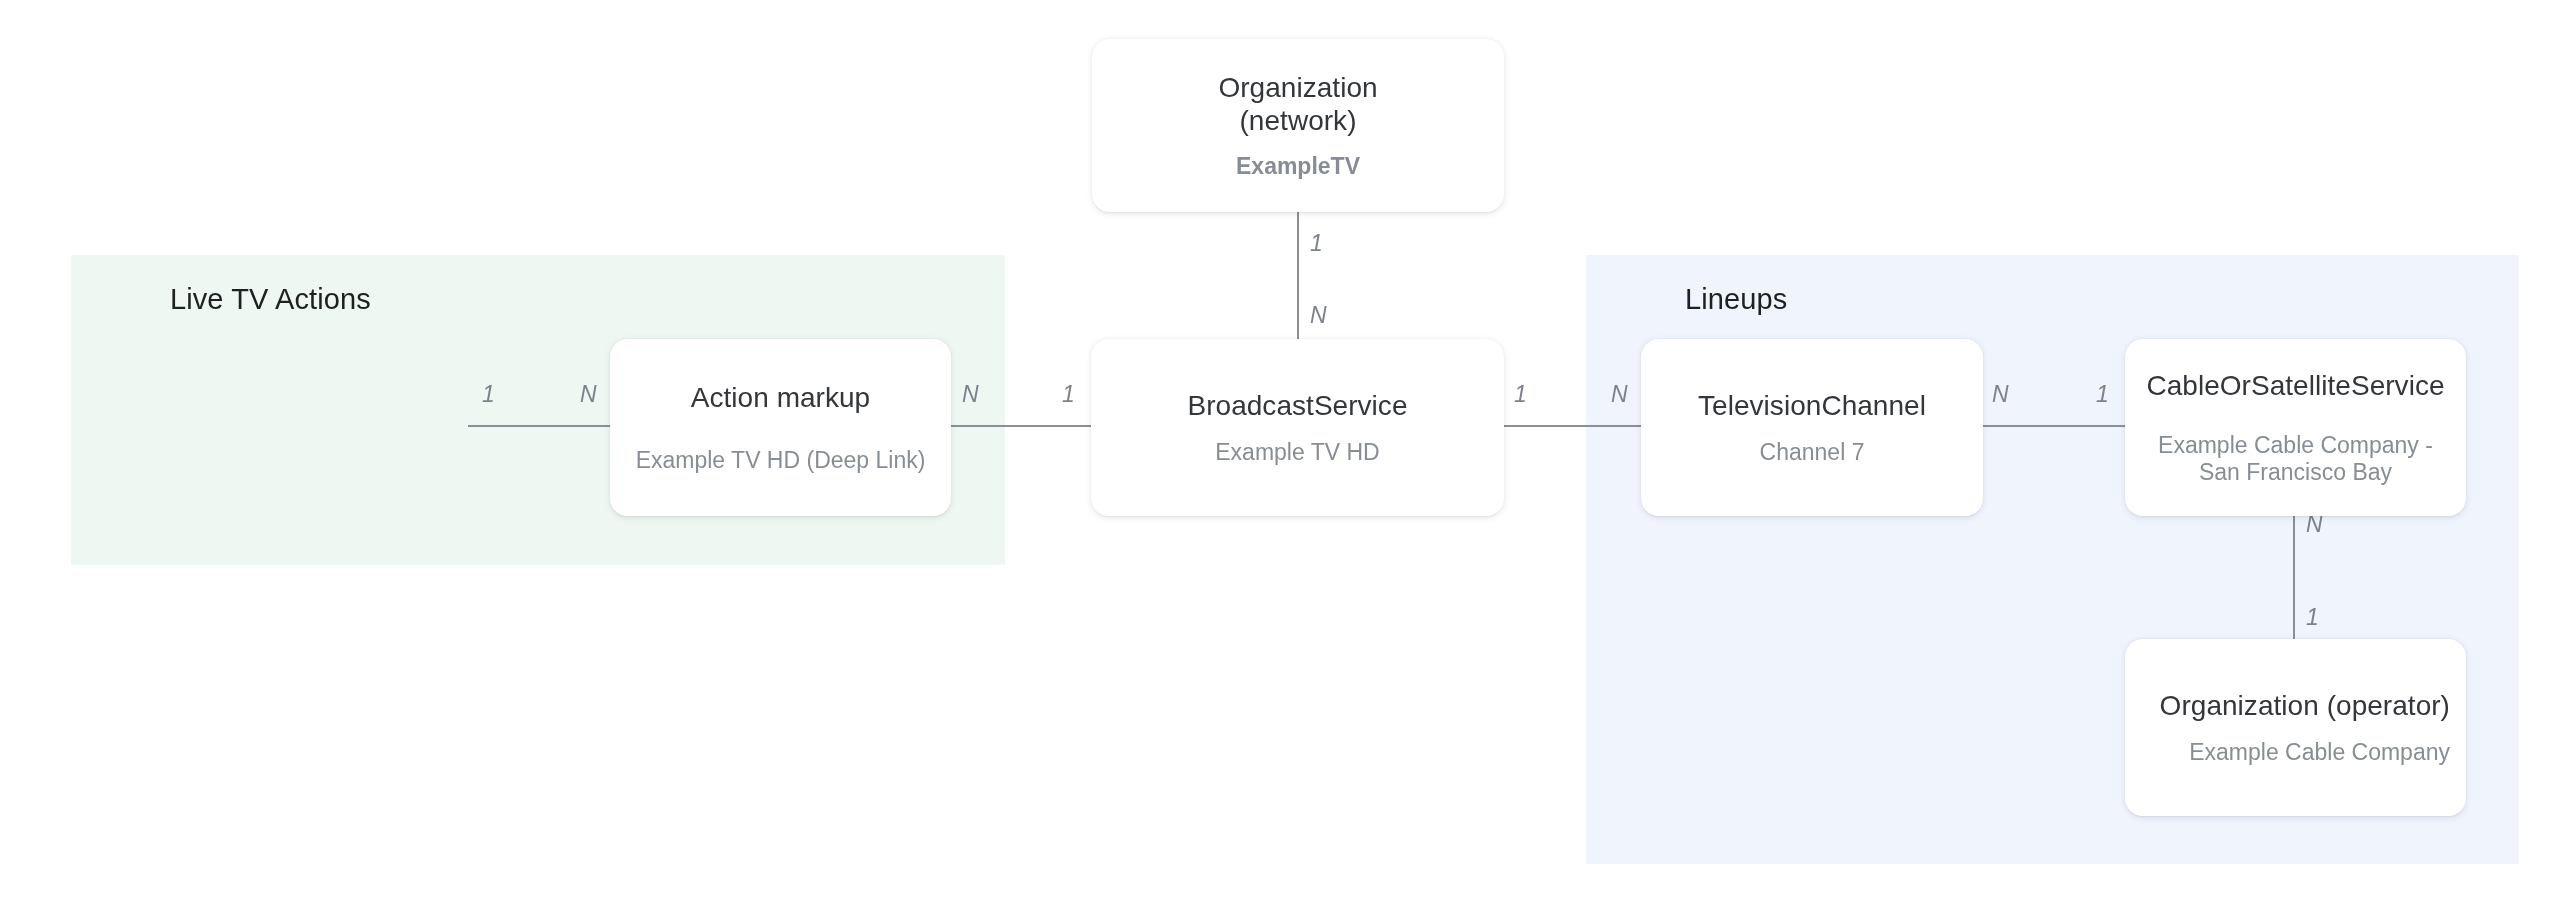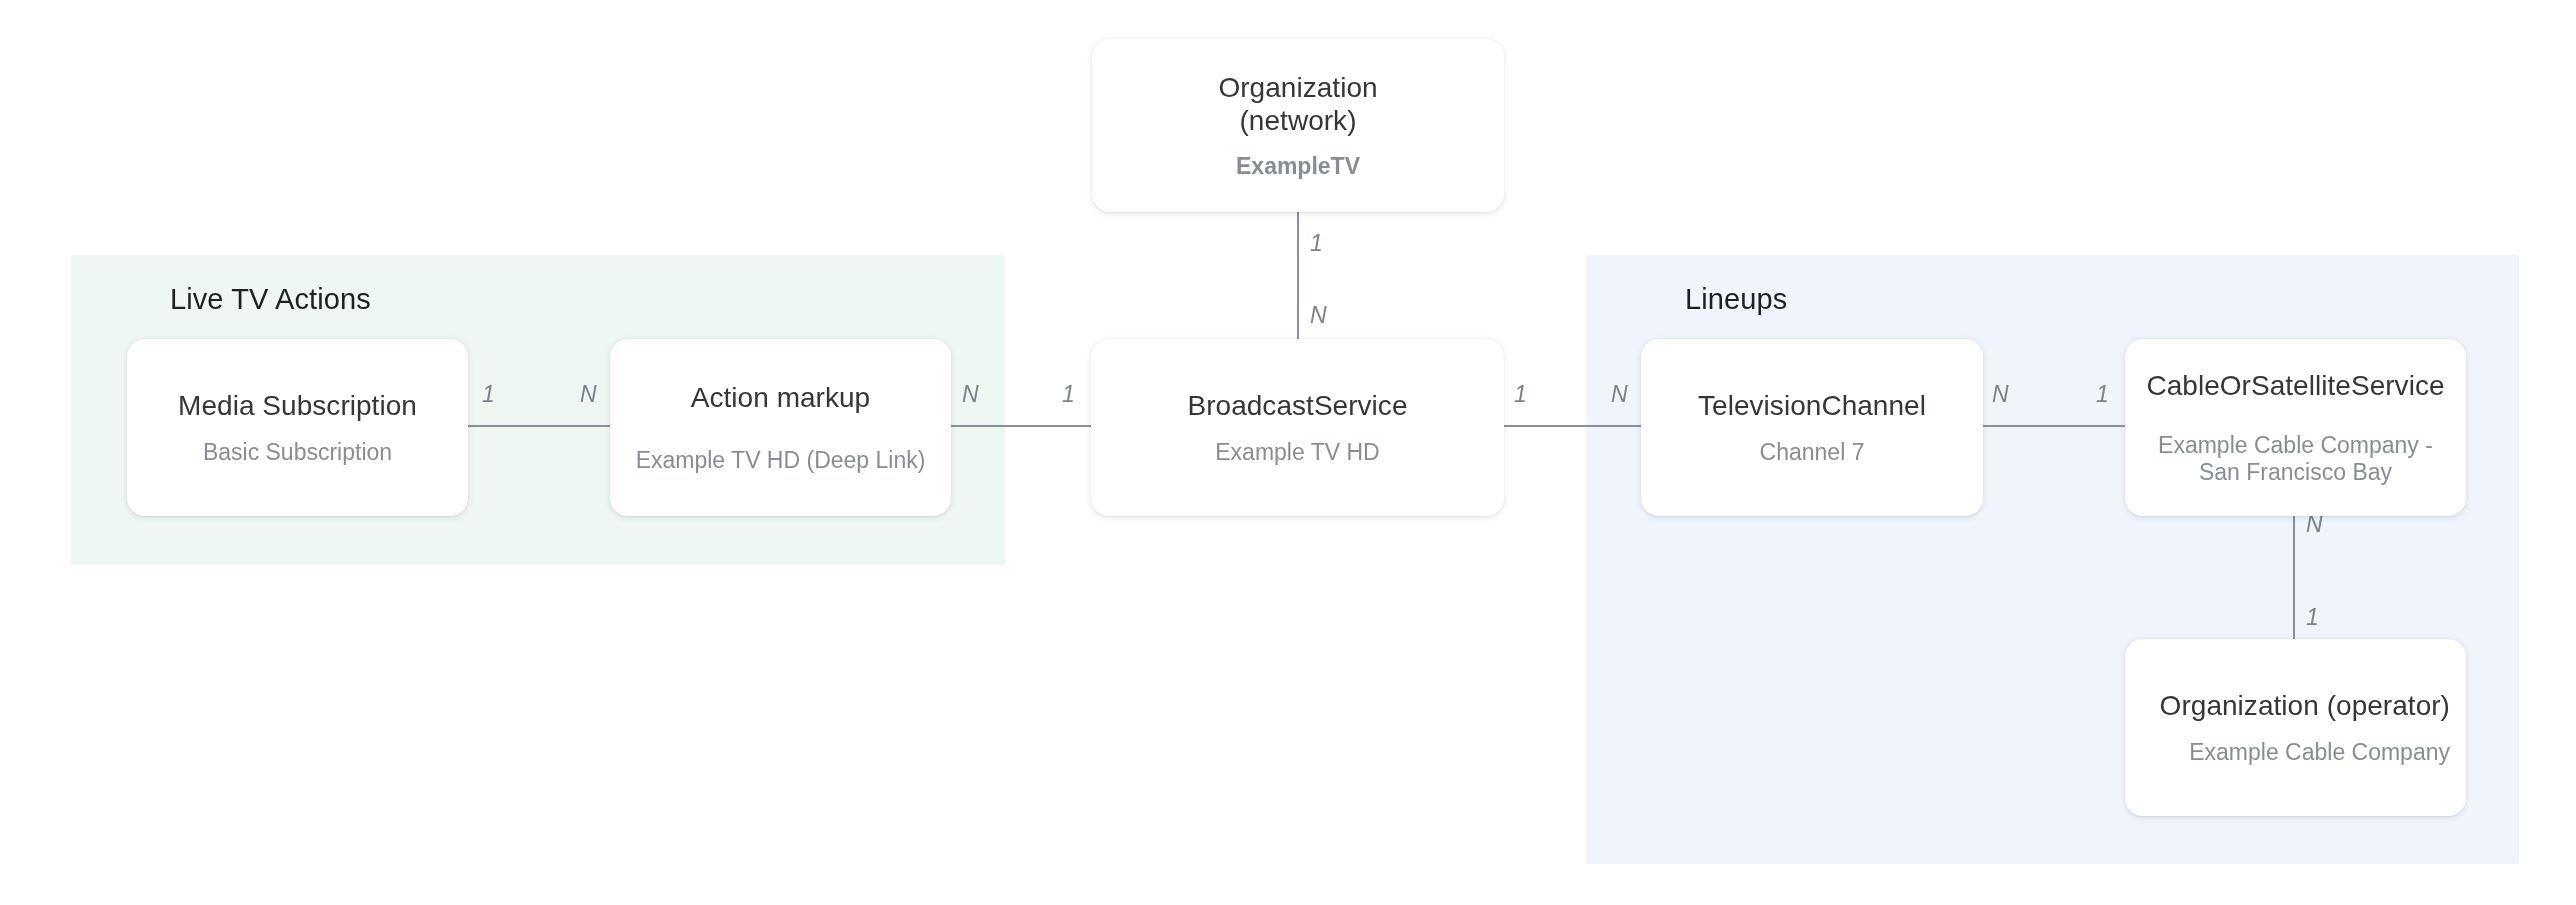--- a/index.html
+++ b/index.html
@@ -151,24 +151,20 @@
   <div class="edge-v" style="left:2293px; top:516px; height:123px;"></div>
   <div class="card-mult" style="left:2306px; top:513px;">N</div>
   <div class="card-mult" style="left:2306px; top:606px;">1</div>
 
   <div class="node" id="node-organization-network">
     <div class="node-title">Organization
 (network)</div>
     <div class="node-subtitle">ExampleTV</div>
   </div>
 
-  <div class="node" id="node-media-subscription">
-    <div class="node-title">Media Subscription</div>
-    <div class="node-subtitle">Basic Subscription</div>
-  </div>
 
   <div class="node" id="node-action-markup">
     <div class="node-title">Action markup</div>
     <div class="node-subtitle">Example TV HD (Deep Link)</div>
   </div>
 
   <div class="node" id="node-broadcast-service">
     <div class="node-title">BroadcastService</div>
     <div class="node-subtitle">Example TV HD</div>
   </div>

